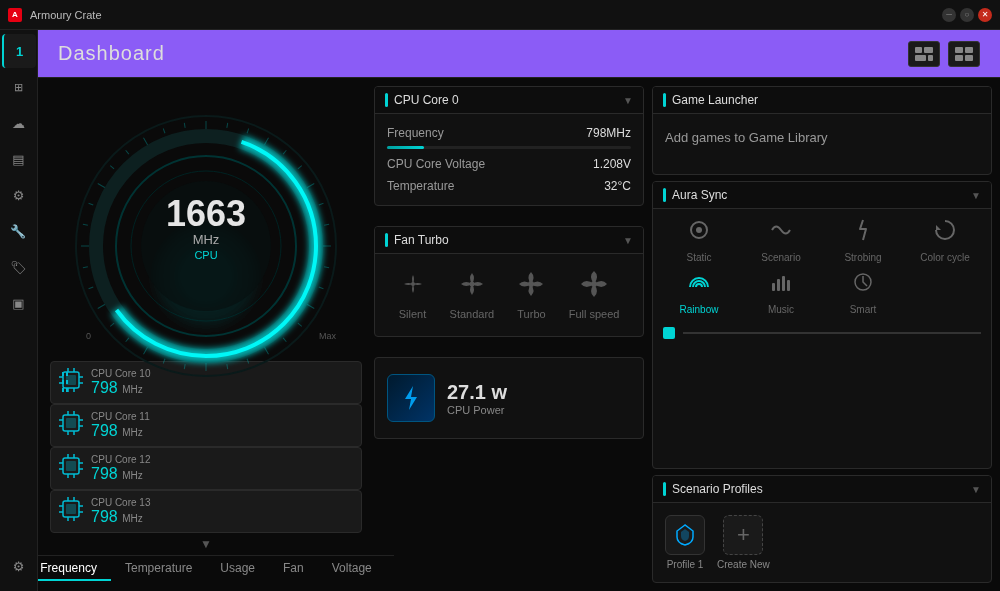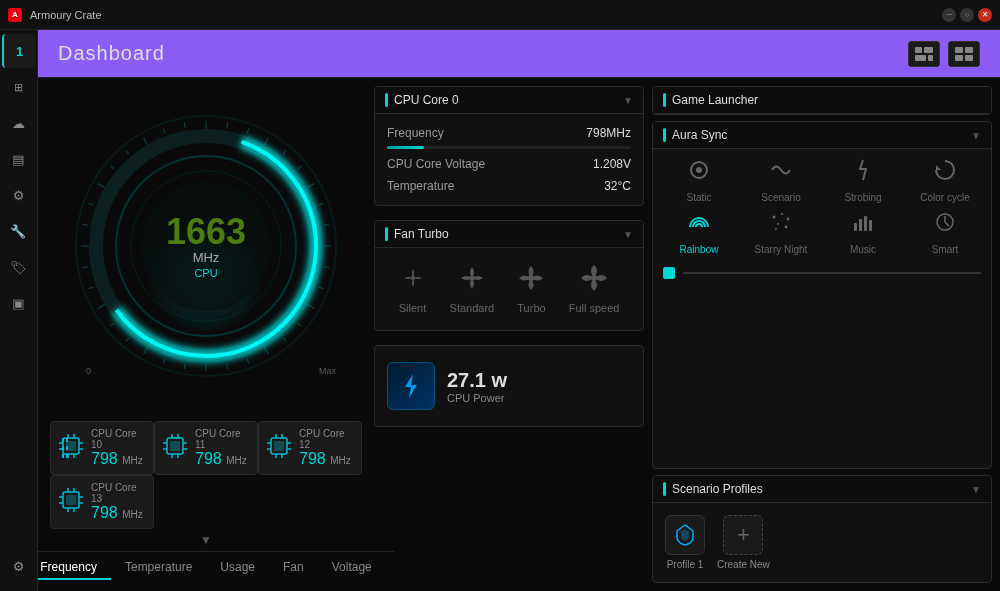--- a/index.html
+++ b/index.html
@@ -153,37 +153,37 @@
     }
 
     .gauge-center {
       position: relative;
       z-index: 10;
       text-align: center;
     }
     .gauge-value {
       font-size: 36px;
       font-weight: 700;
-      color: #4d7c0f;
+      color: #e5e5e5;
       line-height: 1;
     }
     .gauge-unit {
       font-size: 13px;
       color: #aaa;
     }
     .gauge-label {
       font-size: 11px;
       color: #00d4d4;
       margin-top: 2px;
     }
 
     
     .core-cards {
       display: grid;
-      grid-template-columns: 1fr 1fr 1fr;
+      grid-template-columns: 1fr;
       width: 100%;
       padding: 0 4px;
       margin-top: auto;
     }
     .core-card {
       background: #1a1a1a;
       border: 1px solid #2a2a2a;
       border-radius: 4px;
       padding: 6px 8px;
       display: flex;
@@ -218,21 +218,21 @@
     .bottom-tab.active {
       color: #fff;
       border-bottom: 2px solid #00d4d4;
     }
 
     
     .mid-panel {
       width: 270px;
       display: flex;
       flex-direction: column;
-      gap: 14px;
+      gap: 20px;
     }
 
     .panel-card {
       background: #111;
       border: 1px solid #2a2a2a;
       border-radius: 4px;
       overflow: hidden;
     }
     .panel-card-header {
       background: #0d0d0d;
@@ -792,20 +792,23 @@
           </div>
         </div>
       </div>
 
       <div class="right-panel">
 
         <div class="panel-card">
           <div class="panel-card-header">
             <span>Game Launcher</span>
           </div>
+          <div class="game-launcher-body">
+            <span>Add games to Game Library</span>
+          </div>
         </div>
 
         <div class="panel-card" style="flex:1;">
           <div class="panel-card-header">
             <span>Aura Sync</span>
             <span class="panel-card-header-arrow">▼</span>
           </div>
           <div class="aura-grid">
             <div class="aura-item">
               <span class="aura-icon">
@@ -844,33 +847,20 @@
 
             <div class="aura-item active">
               <span class="aura-icon">
                 <svg width="26" height="26" viewBox="0 0 26 26">
                   <path d="M4 18 A9 9 0 0 1 22 18" fill="none" stroke="#00d4d4" stroke-width="2"></path>
                   <path d="M7 18 A6 6 0 0 1 19 18" fill="none" stroke="#00d4d4" stroke-width="2"></path>
                   <path d="M10 18 A3 3 0 0 1 16 18" fill="none" stroke="#00d4d4" stroke-width="2"></path>
                 </svg>
               </span>
               <span>Rainbow</span>
-            </div>
-            <div class="aura-item">
-              <span class="aura-icon">
-                <svg width="26" height="26" viewBox="0 0 26 26">
-                  <circle cx="6" cy="8" r="1.5" fill="#666"></circle>
-                  <circle cx="14" cy="5" r="1" fill="#666"></circle>
-                  <circle cx="20" cy="10" r="1.5" fill="#666"></circle>
-                  <circle cx="10" cy="15" r="1" fill="#666"></circle>
-                  <circle cx="18" cy="18" r="1.5" fill="#666"></circle>
-                  <circle cx="8" cy="20" r="1" fill="#666"></circle>
-                </svg>
-              </span>
-              <span>Starry Night</span>
             </div>
             <div class="aura-item">
               <span class="aura-icon">
                 <svg width="26" height="26" viewBox="0 0 26 26">
                   <rect x="4" y="14" width="3" height="8" rx="1" fill="#666"></rect>
                   <rect x="9" y="10" width="3" height="12" rx="1" fill="#666"></rect>
                   <rect x="14" y="7" width="3" height="15" rx="1" fill="#666"></rect>
                   <rect x="19" y="11" width="3" height="11" rx="1" fill="#666"></rect>
                 </svg>
               </span>

